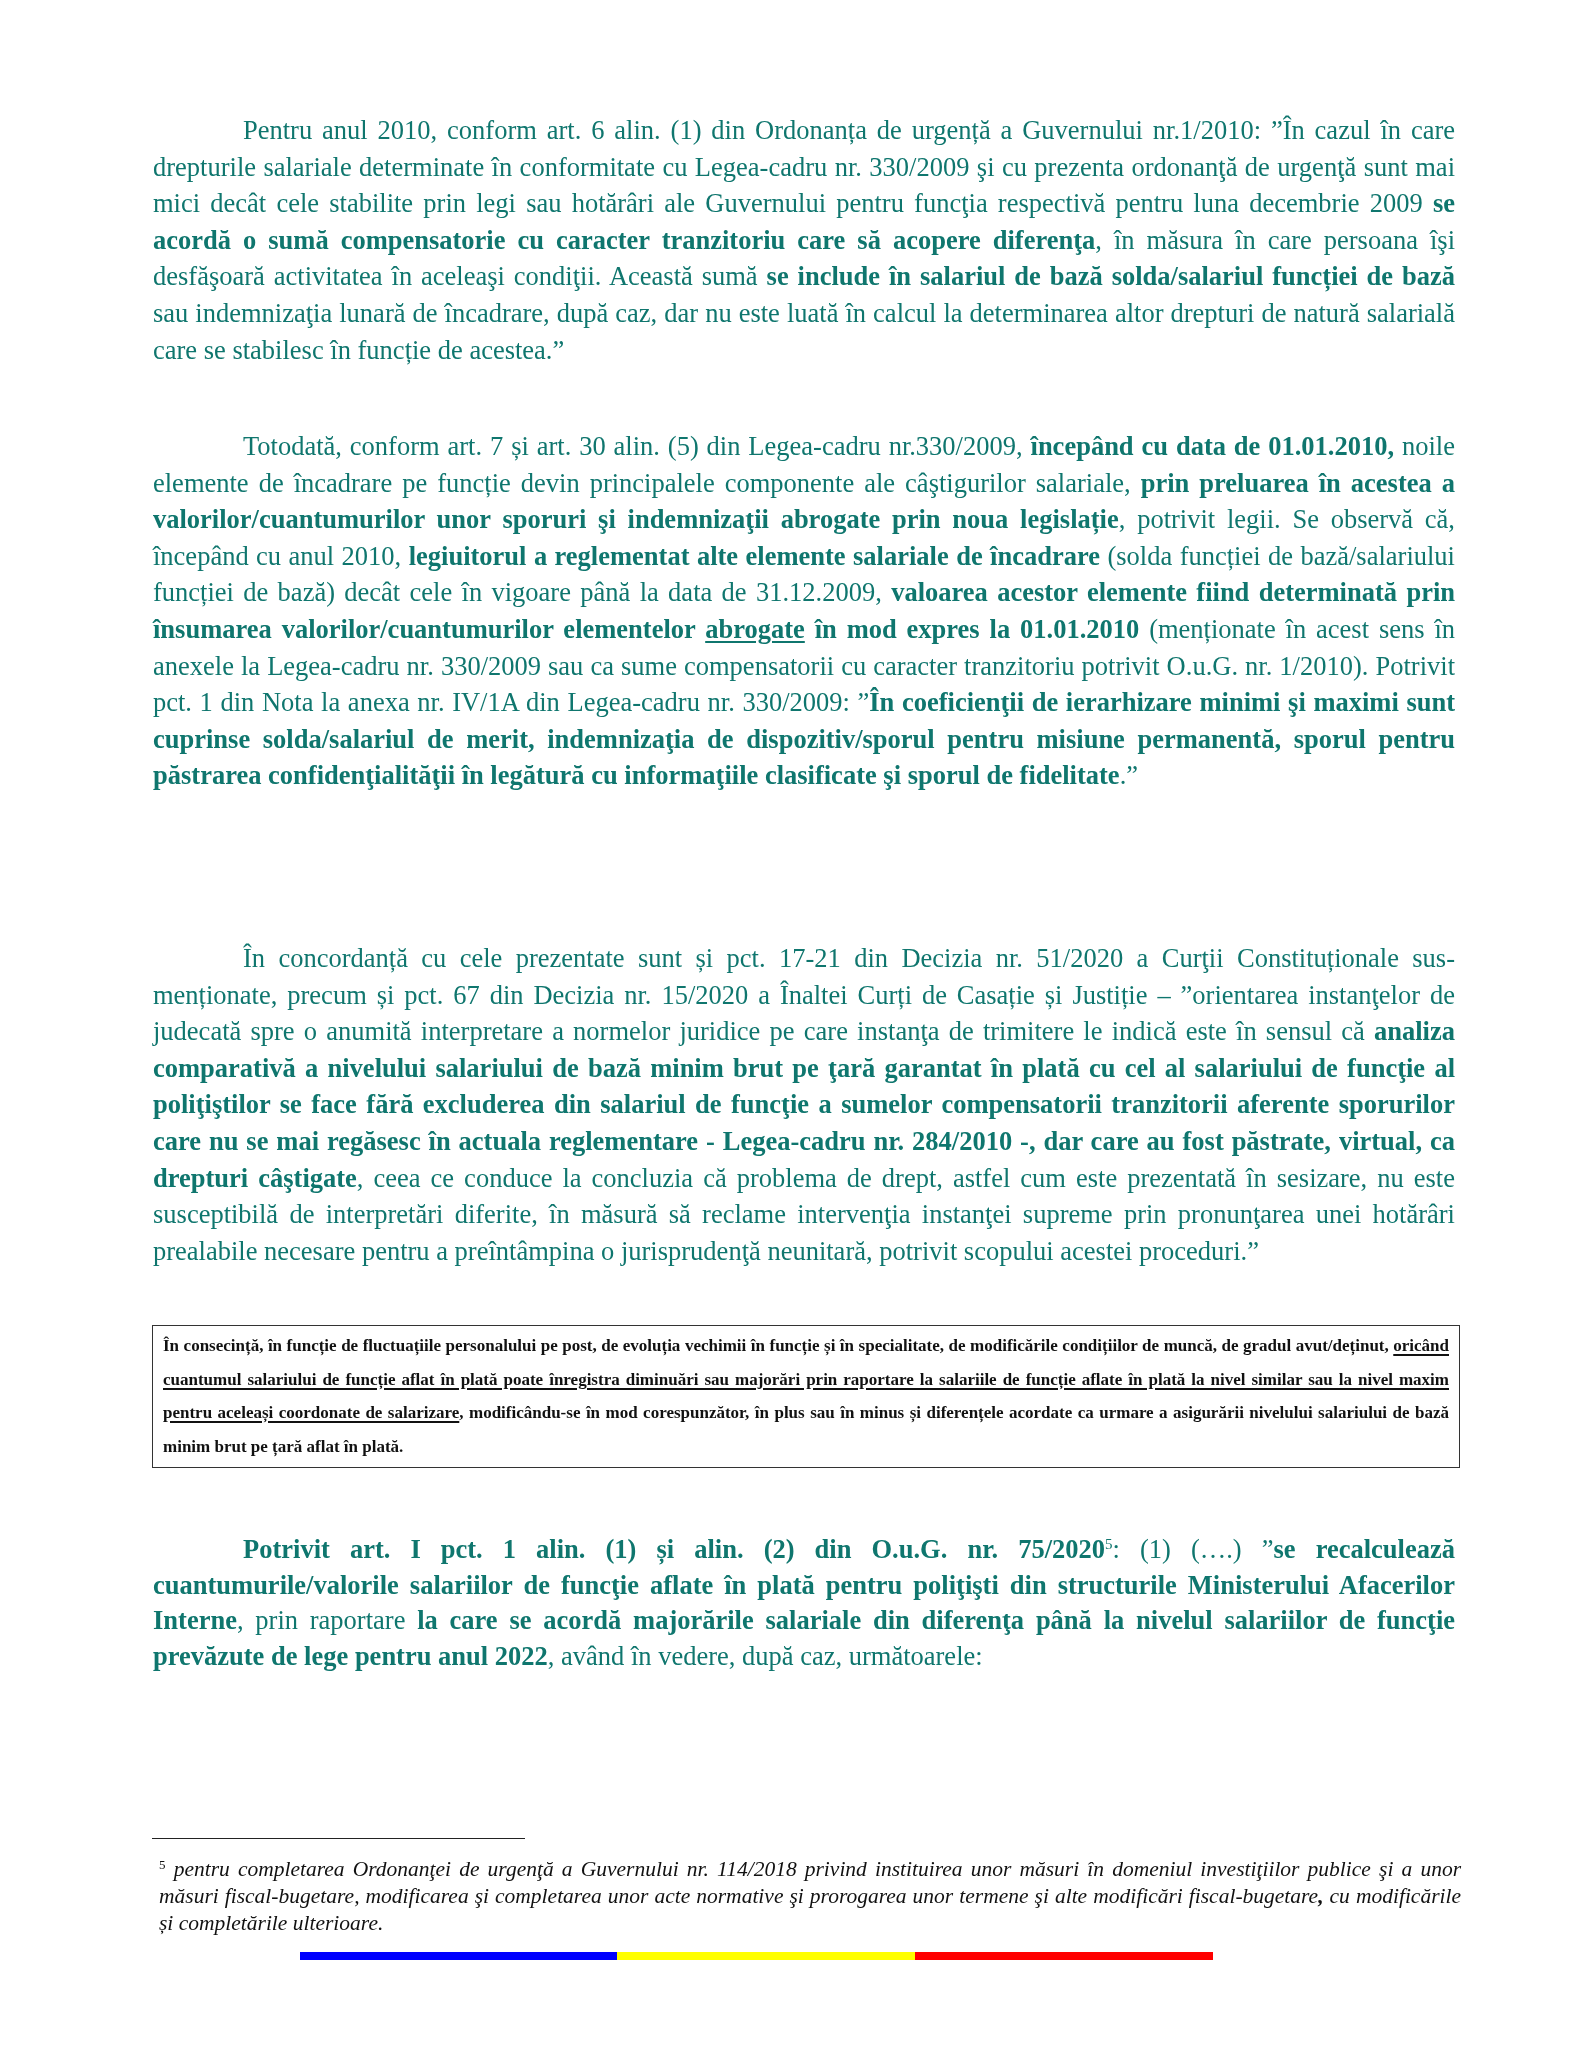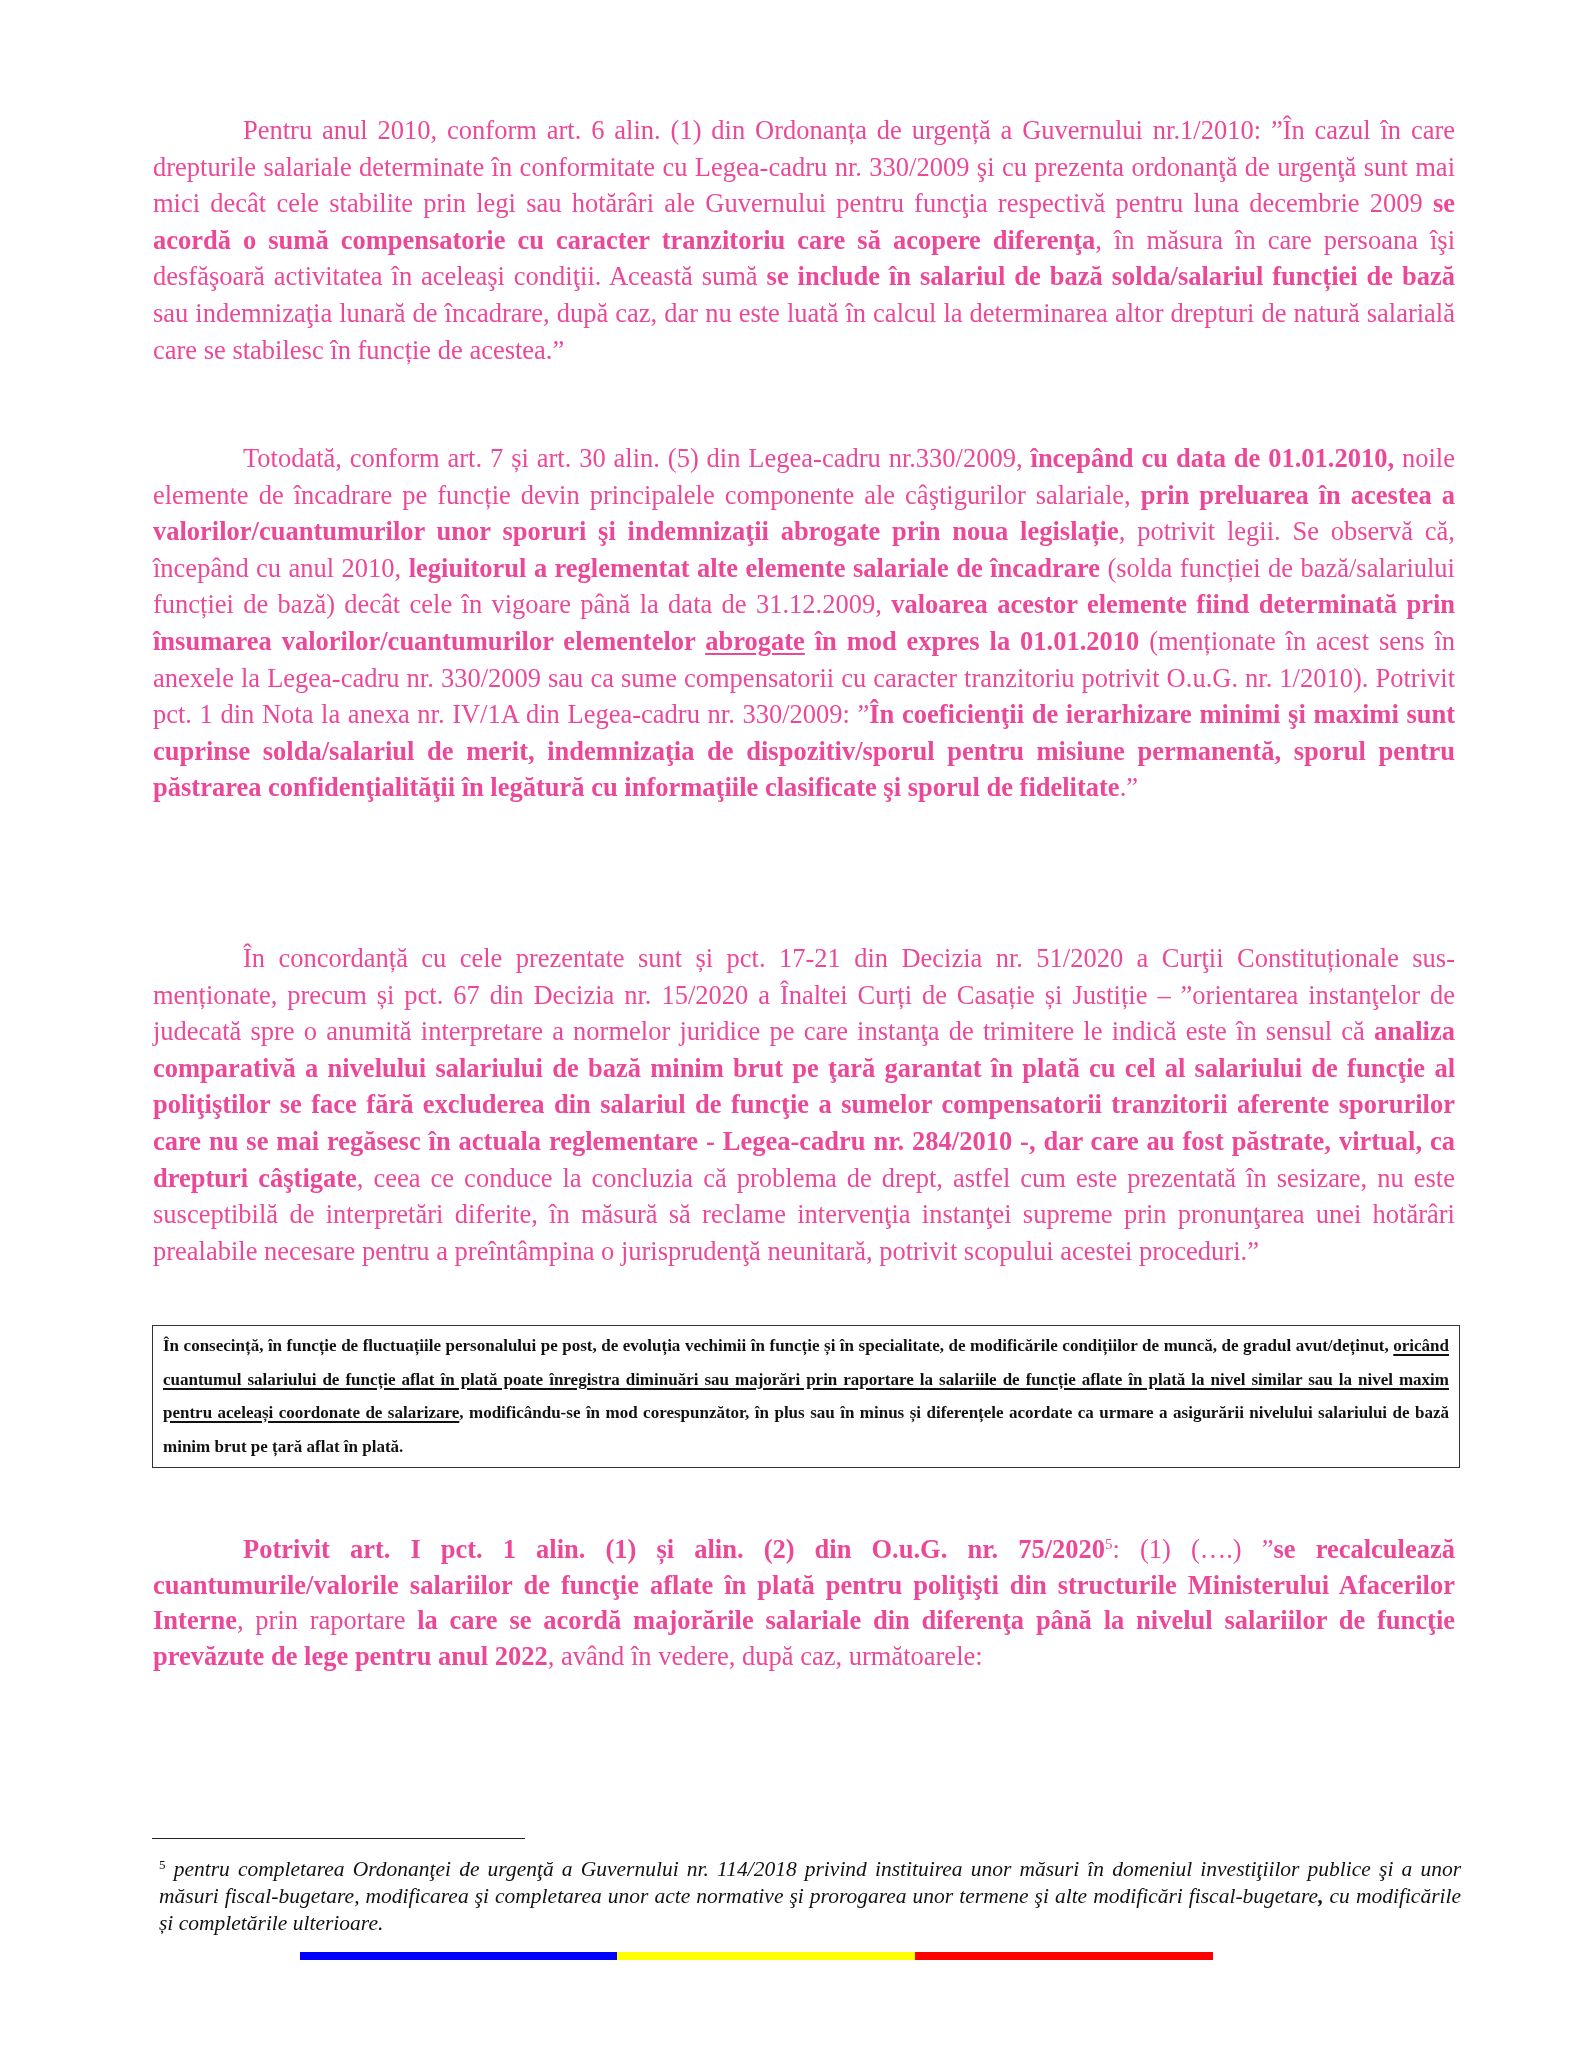--- a/index.html
+++ b/index.html
@@ -5,29 +5,29 @@
   html, body { margin: 0; padding: 0; background: #ffffff; }
   body { width: 1583px; height: 2048px; position: relative; overflow: hidden; }
   .page { position: absolute; left: 0; top: 0; width: 1583px; height: 2048px; background: #fff; }
   .para {
     position: absolute;
     left: 153px;
     width: 1302px;
     font-family: "Liberation Serif", serif;
     font-size: 26.5px;
     line-height: 36.6px;
-    color: #ec4899;
+    color: #0f766e;
     text-align: justify;
     text-indent: 90px;
     margin: 0;
   }
   .para b { font-weight: bold; }
   .para u { text-decoration: underline; text-underline-offset: 3px; text-decoration-thickness: 2px; }
   #p1 { top: 112px; }
-  #p2 { top: 440px; }
+  #p2 { top: 428px; }
   #p3 { top: 940px; }
   #p5 { top: 1532px; line-height: 35.5px; }
   .boxed {
     position: absolute;
     left: 152px;
     top: 1325px;
     width: 1286px;
     padding: 3px 10px 4px 10px;
     border: 1.5px solid #333;
     font-family: "Liberation Serif", serif;

